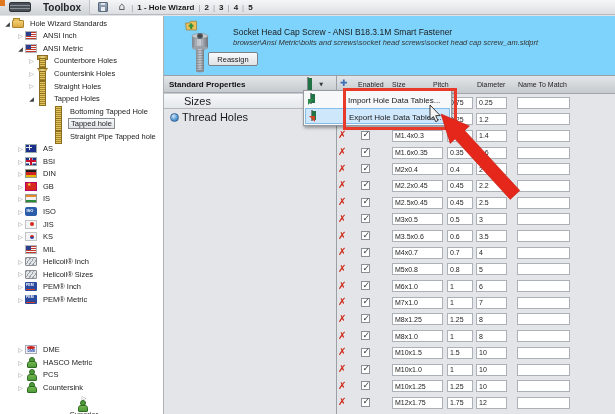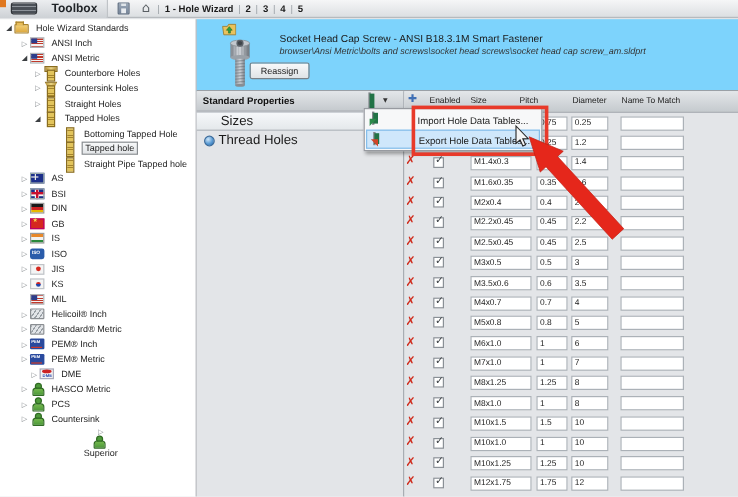--- a/index.html
+++ b/index.html
@@ -311,36 +311,36 @@
 
       <div class="trow" style="padding-left: 16px;">
         <span class="caret col"></span>
         <span class="icon helicoil"></span>
         <span class="tlabel">Helicoil® Inch</span>
       </div>
 
       <div class="trow" style="padding-left: 16px;">
         <span class="caret col"></span>
         <span class="icon helicoil"></span>
-        <span class="tlabel">Standard® Metric</span>
+        <span class="tlabel">Helicoil® Sizes</span>
       </div>
 
       <div class="trow" style="padding-left: 16px;">
         <span class="caret col"></span>
         <span class="icon pem"></span>
         <span class="tlabel">PEM® Inch</span>
       </div>
 
       <div class="trow" style="padding-left: 16px;">
         <span class="caret col"></span>
         <span class="icon pem"></span>
         <span class="tlabel">PEM® Metric</span>
       </div>
 
-      <div class="trow" style="padding-left: 24px;">
+      <div class="trow" style="padding-left: 16px; margin-top: 38px;">
         <span class="caret col"></span>
         <span class="icon dme"></span>
         <span class="tlabel">DME</span>
       </div>
 
       <div class="trow" style="padding-left: 16px;">
         <span class="caret col"></span>
         <span class="icon person"></span>
         <span class="tlabel">HASCO Metric</span>
       </div>

